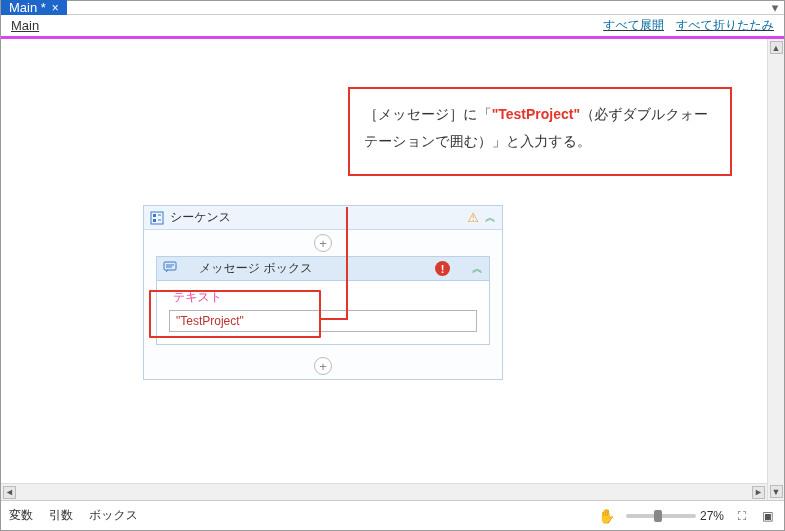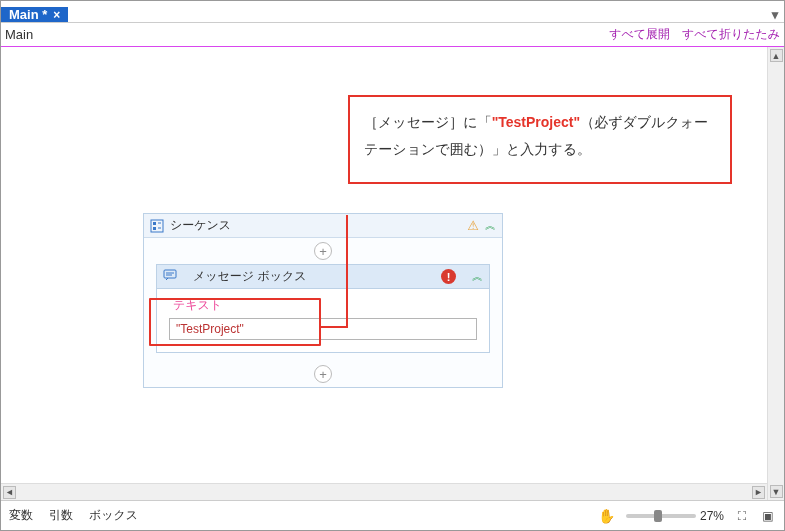--- a/index.html
+++ b/index.html
@@ -1,25 +1,25 @@
 <!DOCTYPE html>
 <html><head>
 <meta charset="utf-8">
 <style>
   * { box-sizing: border-box; margin: 0; padding: 0; }
   body { font-family: "Meiryo", "Yu Gothic", sans-serif; font-size: 13px; color: #333; background: #fff; }
   .frame { width: 785px; height: 531px; border: 1px solid #999; position: relative; background: #fff; display: flex; flex-direction: column; }
-  .tabbar { height: 22px; background: #fff; display: flex; align-items: flex-end; border-bottom: 1px solid #ccc; font-weight: bold; }
+  .tabbar { height: 14px; background: #fff; display: flex; align-items: center; border-bottom: 1px solid #ccc; }
   .tab { background: #1e66c9; color: #fff; display: flex; align-items: center; padding: 0 8px; gap: 6px; font-size: 13px; }
   .tab .close { color: #fff; cursor: pointer; font-size: 12px; }
   .tabbar .spacer { flex: 1; }
   .tabbar .chev { width: 18px; display: flex; align-items: center; justify-content: center; color: #666; }
-  .subhead { height: 24px; display: flex; align-items: center; padding: 0 4px; border-bottom: 1px solid #d946ef; background: #fff; }
+  .subhead { height: 24px; display: flex; align-items: center; padding: 0 10px; border-bottom: 3px solid #d946ef; background: #fff; text-decoration: underline; }
   .subhead .title { flex: 1; color: #333; font-size: 13px; }
-  .subhead .link { color: #a21caf; font-size: 12px; margin-left: 12px; cursor: pointer; }
+  .subhead .link { color: #0369a1; font-size: 12px; margin-left: 12px; cursor: pointer; }
   .body { flex: 1; position: relative; background: #fff; overflow: hidden; }
   .vscroll { position: absolute; top: 0; right: 0; bottom: 0; width: 17px; background: #f0f0f0; border-left: 1px solid #ddd; display: flex; flex-direction: column; align-items: center; justify-content: space-between; padding: 2px 0; }
   .vscroll .arrow { width: 13px; height: 13px; background: #e6e6e6; border: 1px solid #bbb; display:flex; align-items:center; justify-content:center; font-size:9px; color:#555;}
   .hscroll { position: absolute; left: 0; right: 17px; bottom: 0; height: 17px; background: #f0f0f0; border-top: 1px solid #ddd; display:flex; align-items:center; justify-content:space-between; padding:0 2px;}
   .hscroll .arrow { width: 13px; height: 13px; background: #e6e6e6; border: 1px solid #bbb; display:flex; align-items:center; justify-content:center; font-size:9px; color:#555;}
   .canvas { position: absolute; left: 0; top: 0; right: 17px; bottom: 17px; }
   .callout { position: absolute; left: 347px; top: 48px; width: 384px; border: 2px solid #e5342a; background: #fff; padding: 12px 14px; line-height: 1.9; font-size: 14px; z-index: 10; }
   .callout .red { color: #e5342a; font-weight: bold; }
   .callout p { margin-bottom: 8px; }
   .callout-line-v { position: absolute; left: 345px; top: 168px; width: 2px; height: 113px; background: #e5342a; z-index: 9; }
@@ -27,21 +27,21 @@
   .field-outline { position: absolute; left: 148px; top: 251px; width: 172px; height: 48px; border: 2px solid #e5342a; z-index: 8; border-radius: 1px; }
   .seq { position: absolute; left: 120px; top: 166px; width: 360px; border: 1px solid #bcd1e6; background: #fbfdff; margin-left: 22px; }
   .seq-head { height: 24px; display: flex; align-items: center; background: #eef4fb; border-bottom: 1px solid #cddcec; padding: 0 6px; gap: 6px; }
   .seq-head .seq-icon svg { display: block; }
   .seq-head .title { flex: 1; font-size: 12px; color: #333; }
   .seq-head .warn { color: #e8a33d; }
   .seq-head .chev2 { color: #4a6; font-size: 11px; }
   .plus-row { display: flex; justify-content: center; padding: 4px 0; }
   .plus { width: 18px; height: 18px; border: 1px solid #bbb; border-radius: 50%; display: flex; align-items: center; justify-content: center; color: #888; font-size: 13px; cursor: pointer; background: #fff; }
   .msgbox { margin: 0 12px 8px 12px; border: 1px solid #bcd1e6; background: #fff; }
-  .msgbox-head { height: 24px; display: flex; align-items: center; background: #dce9f7; border-bottom: 1px solid #bcd1e6; padding: 0 6px; gap: 16px; }
+  .msgbox-head { height: 24px; display: flex; align-items: center; background: #dce9f7; border-bottom: 1px solid #bcd1e6; padding: 0 6px; gap: 22px; }
   .msgbox-head .title { flex: 1; font-size: 12px; color: #333; }
   .msgbox-head .err { width: 15px; height: 15px; border-radius: 50%; background: #d93a2f; color: #fff; display:flex; align-items:center; justify-content:center; font-size:11px; font-weight:bold;}
   .msgbox-head .chev2 { color: #4a6; font-size: 11px; }
   .msgbox-body { padding: 8px 12px 12px 12px; }
   .fld-label { font-size: 12px; color: #ec4899; margin: 0 0 4px 4px; }
   .fld-input { width: 100%; height: 22px; border: 1px solid #b5b5b5; padding: 2px 6px; font-size: 12px; color: #b33; font-family: inherit; background:#fff; }
   .footer { height: 30px; border-top: 1px solid #ccc; display: flex; align-items: center; padding: 0 8px; background: #fff; font-size: 12px; color: #333; }
   .footer .fitem { margin-right: 16px; cursor: pointer; }
   .footer .spacer { flex: 1; }
   .footer .ritem { margin-left: 10px; display: flex; align-items: center; gap: 4px; }

